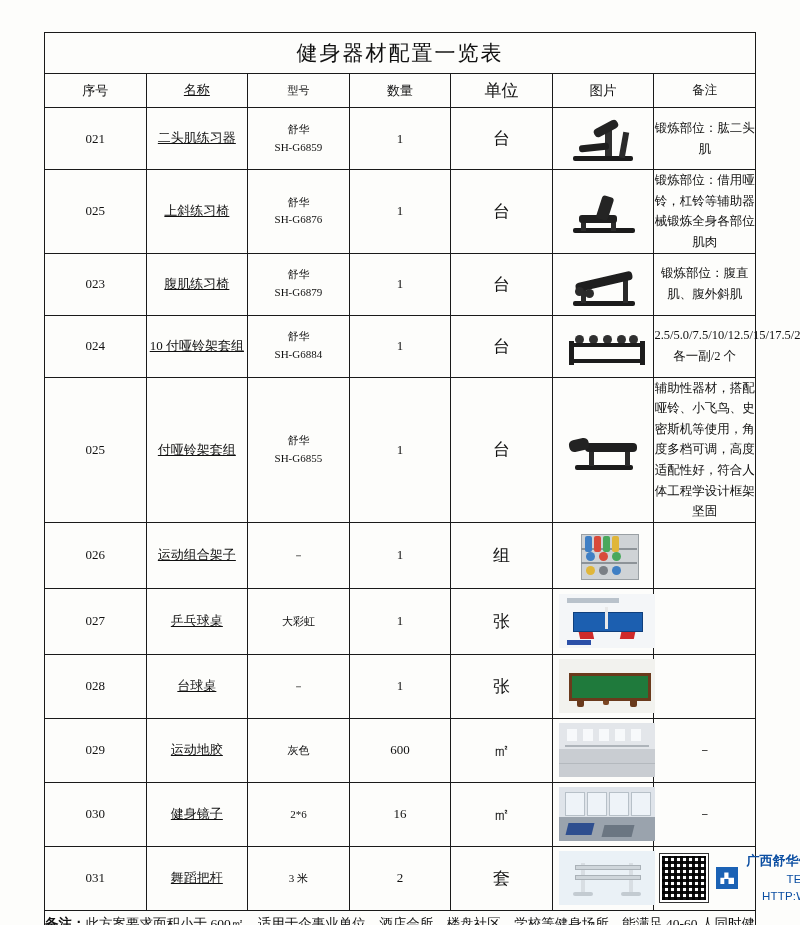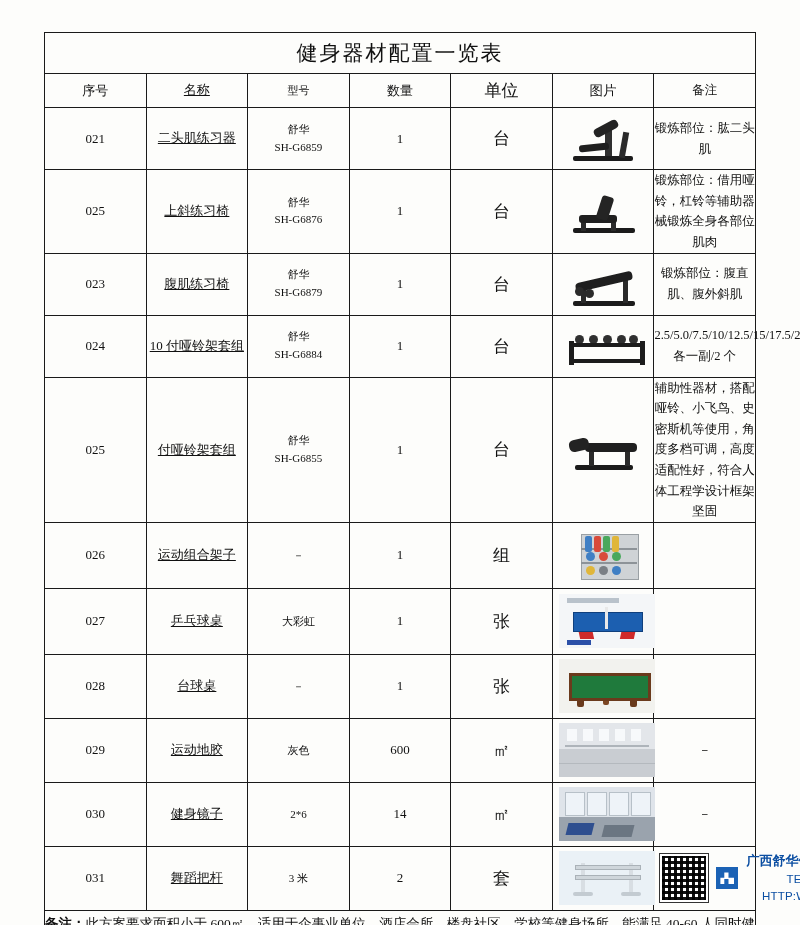--- a/index.html
+++ b/index.html
@@ -443,21 +443,21 @@
           </div>
             </div>
         </td>
         <td class="c-remark center">－</td>
       </tr>
 
       <tr style="height:64px">
         <td class="c-no">030</td>
         <td class="c-name">健身镜子</td>
         <td class="c-model">2*6</td>
-        <td class="c-qty">14</td>
+        <td class="c-qty">16</td>
         <td class="c-unit">㎡</td>
         <td class="c-pic">
           <div class="pic-wrap">
               <div class="pic tall m10">
             <span class="ph wall"></span>
             <span class="ph mir" style="left:6px"></span>
                 <span class="ph mir" style="left:28px"></span>
             <span class="ph mir" style="left:50px"></span>
                 <span class="ph mir" style="left:72px"></span>
             <span class="ph floor"></span>

